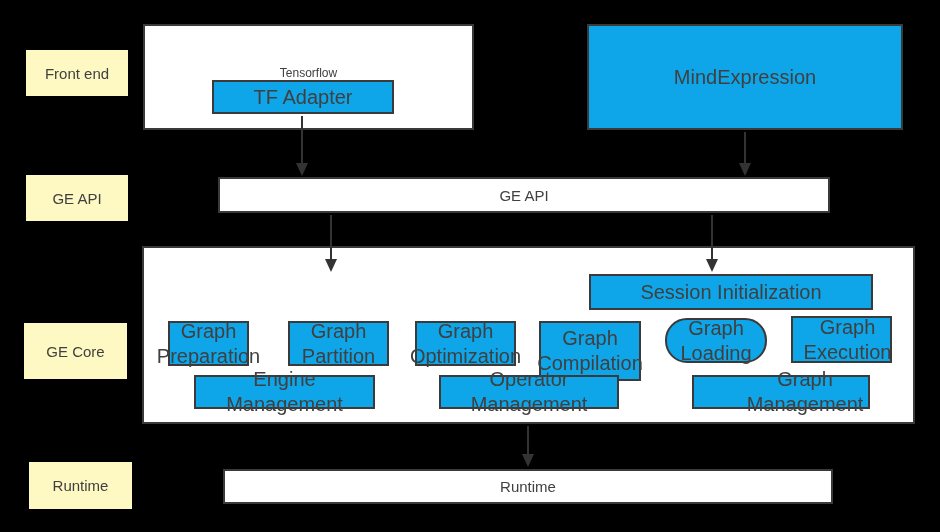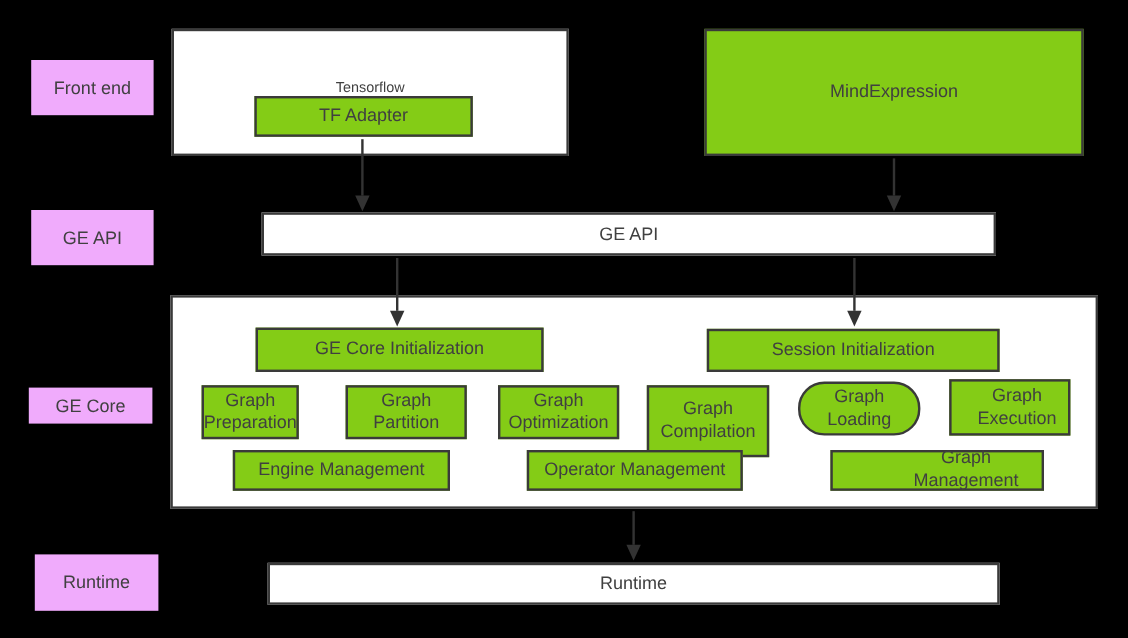--- a/index.html
+++ b/index.html
@@ -6,32 +6,32 @@
   #canvas{
     position:relative;
     width:940px;height:532px;
     background:#000000;
     font-family:"Liberation Sans", sans-serif;
     color:#404040;
     overflow:hidden;
   }
   .side-label{
     position:absolute;
-    background:#f0abfc;
+    background:#fef9c3;
     display:flex;align-items:center;justify-content:center;
     font-size:15px;
   }
   .box{
     position:absolute;
-    background:#84cc16;
+    background:#0ea5e9;
     border:2px solid #3a3a3a;
     box-sizing:border-box;
     display:flex;align-items:center;justify-content:center;
     text-align:center;
-    font-size:15px;
+    font-size:20px;
     line-height:1.25;
   }
   .bar{
     position:absolute;
     background:#ffffff;
     border:2px solid #3a3a3a;
     box-sizing:border-box;
     display:flex;align-items:center;justify-content:center;
     font-size:15px;
   }
@@ -58,36 +58,35 @@
   }
   .two-line{padding:0 4px;}
 </style>
 </head>
 <body>
 
 <div id="canvas">
 
   <div class="side-label" style="left:26px;top:50px;width:102px;height:46px;">Front end</div>
   <div class="side-label" style="left:26px;top:175px;width:102px;height:46px;">GE API</div>
-  <div class="side-label" style="left:24px;top:323px;width:103px;height:30px;">GE Core</div>
+  <div class="side-label" style="left:24px;top:323px;width:103px;height:56px;">GE Core</div>
   <div class="side-label" style="left:29px;top:462px;width:103px;height:47px;">Runtime</div>
 
   <div class="container-box" style="left:143px;top:24px;width:331px;height:106px;">
     <div class="top-title">Tensorflow</div>
   </div>
   <div class="box" style="left:212px;top:80px;width:182px;height:34px;">TF Adapter</div>
 
   <div class="box" style="left:587px;top:24px;width:316px;height:106px;">MindExpression</div>
 
   <div class="bar" style="left:218px;top:177px;width:612px;height:36px;">GE API</div>
 
   <div class="container-box" style="left:142px;top:246px;width:773px;height:178px;"></div>
 
-  <div class="box" style="left:213px;top:273px;width:240px;height:37px;">GE Core Initialization</div>
-  <div class="box" style="left:589px;top:274px;width:244px;height:36px;text-align:right;">Session Initialization</div>
+  <div class="box" style="left:589px;top:274px;width:284px;height:36px;text-align:right;">Session Initialization</div>
 
   <div class="box two-line" style="left:168px;top:321px;width:81px;height:45px;">Graph Preparation</div>
   <div class="box two-line" style="left:288px;top:321px;width:101px;height:45px;">Graph Partition</div>
   <div class="box two-line" style="left:415px;top:321px;width:101px;height:45px;">Graph Optimization</div>
   <div class="box two-line" style="left:539px;top:321px;width:102px;height:60px;">Graph Compilation</div>
   <div class="box two-line" style="left:665px;top:318px;width:102px;height:45px;border-radius:22px;">Graph Loading</div>
   <div class="box two-line" style="left:791px;top:316px;width:101px;height:47px;padding-left:16px;">Graph Execution</div>
 
   <div class="box" style="left:194px;top:375px;width:181px;height:34px;">Engine Management</div>
   <div class="box" style="left:439px;top:375px;width:180px;height:34px;">Operator Management</div>

